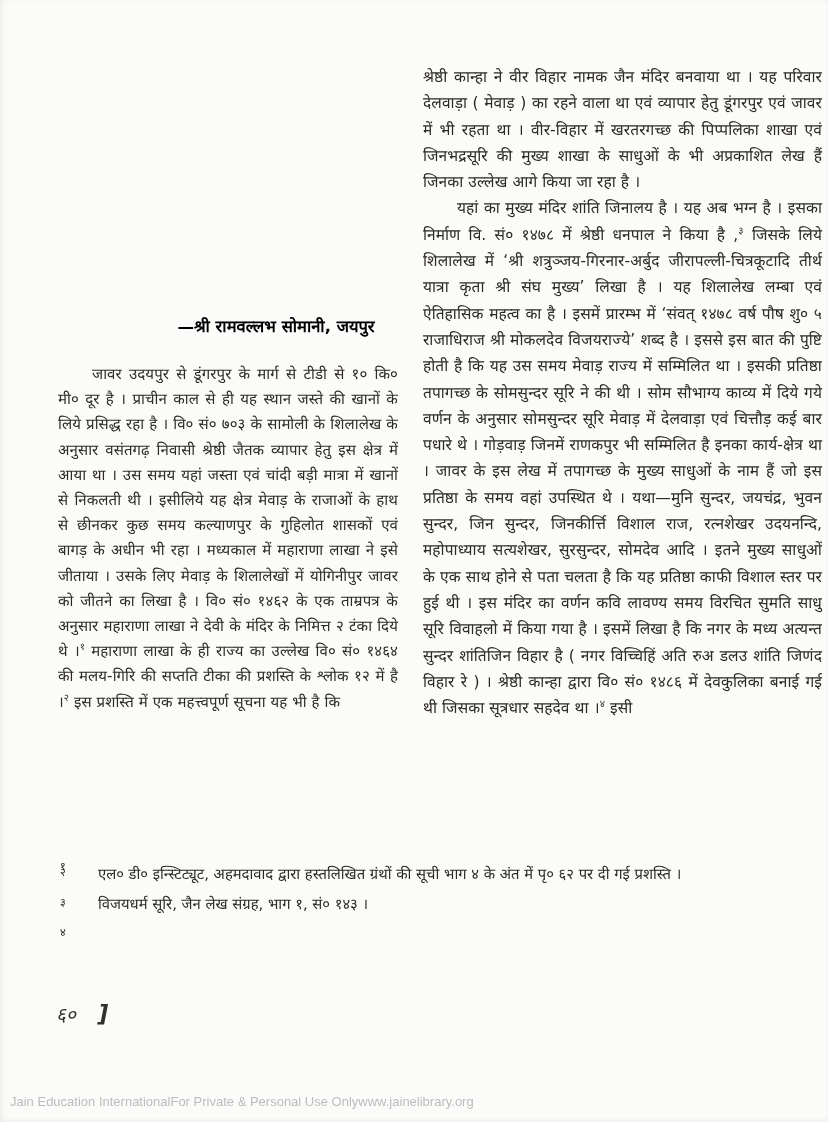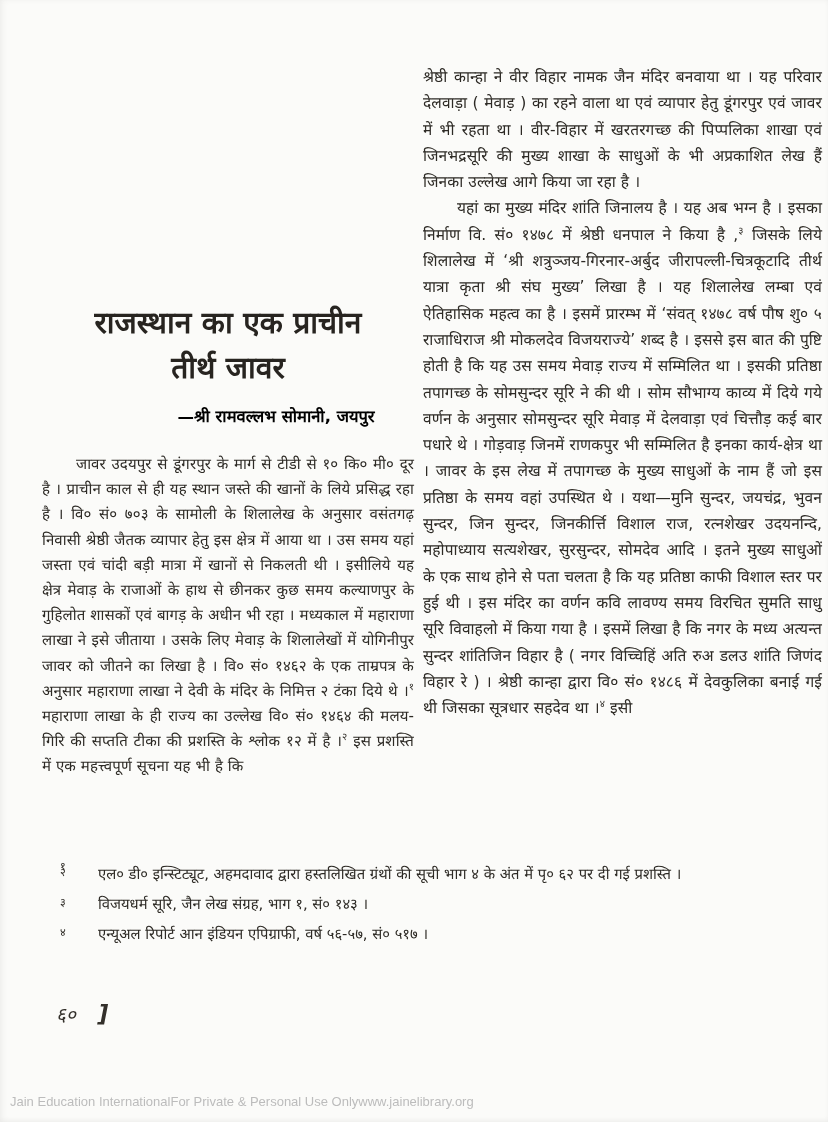--- a/index.html
+++ b/index.html
@@ -43,21 +43,21 @@
   }
   .byline {
     font-size: 16.5px;
     font-weight: bold;
     text-align: center;
     margin: 14px 0 0 96px;
     color: #000000;
   }
   .left-body { margin-top: 25px; }
   .left-body p {
-    margin: 0;
+    margin: 16px;
     font-size: 15px;
     line-height: 25.2px;
     text-align: justify;
     letter-spacing: 0.1px;
   }
 
   p.indent { text-indent: 34px; }
 
   sup.marker {
     font-size: 10px;
@@ -113,35 +113,31 @@
 <body>
 
 <div class="page">
 
   <div class="col-right">
       <p><span>श्रेष्ठी कान्हा ने वीर विहार नामक जैन मंदिर बनवाया था ।  यह परिवार देलवाड़ा ( मेवाड़ ) का रहने वाला था एवं व्यापार हेतु डूंगरपुर एवं जावर में भी रहता था । वीर-विहार में खरतरगच्छ की पिप्पलिका शाखा एवं जिनभद्रसूरि की मुख्य शाखा के साधुओं के भी अप्रकाशित लेख हैं जिनका उल्लेख आगे किया जा रहा है ।</span></p>
       <p class="indent"><span>यहां का मुख्य मंदिर शांति जिनालय है ।  यह अब भग्न है ।  इसका निर्माण वि. सं० १४७८ में श्रेष्ठी धनपाल ने किया है ,</span><sup class="marker">३</sup><span>  जिसके लिये शिलालेख में ‘श्री शत्रुञ्जय-गिरनार-अर्बुद जीरापल्ली-चित्रकूटादि तीर्थ यात्रा कृता श्री संघ मुख्य’ लिखा है ।  यह शिलालेख लम्बा एवं ऐतिहासिक महत्व का है ।  इसमें प्रारम्भ में ‘संवत् १४७८ वर्ष पौष शु० ५ राजाधिराज श्री मोकलदेव विजयराज्ये’ शब्द है । इससे इस बात की पुष्टि होती है कि यह उस समय मेवाड़ राज्य में सम्मिलित था ।  इसकी प्रतिष्ठा तपागच्छ के सोमसुन्दर सूरि ने की थी ।  सोम सौभाग्य काव्य में दिये गये वर्णन के अनुसार सोमसुन्दर सूरि मेवाड़ में देलवाड़ा एवं चित्तौड़ कई बार पधारे थे ।  गोड़वाड़ जिनमें राणकपुर भी सम्मिलित है इनका कार्य-क्षेत्र था । जावर के इस लेख में तपागच्छ के मुख्य साधुओं के नाम हैं जो इस प्रतिष्ठा के समय वहां उपस्थित थे । यथा—मुनि सुन्दर, जयचंद्र, भुवन सुन्दर, जिन सुन्दर, जिनकीर्त्ति विशाल राज, रत्नशेखर उदयनन्दि, महोपाध्याय सत्यशेखर, सुरसुन्दर, सोमदेव आदि ।  इतने मुख्य साधुओं के एक साथ होने से पता चलता है कि यह प्रतिष्ठा काफी विशाल स्तर पर हुई थी ।  इस मंदिर का वर्णन कवि लावण्य समय विरचित सुमति साधु सूरि विवाहलो में किया गया है ।  इसमें लिखा है कि नगर के मध्य अत्यन्त सुन्दर शांतिजिन विहार है  ( नगर विच्चिहिं अति रुअ डलउ शांति जिणंद विहार रे ) । श्रेष्ठी कान्हा द्वारा वि० सं० १४८६ में देवकुलिका बनाई गई थी जिसका सूत्रधार सहदेव था ।</span><sup class="marker">४</sup><span> इसी</span></p>
     </div>
 
   <div class="col-left">
-    <h1 class="article-title">
-      <span>राजस्थान का एक प्राचीन</span><br>
-      <span>तीर्थ जावर</span>
-    </h1>
     <div class="byline">—श्री रामवल्लभ सोमानी, जयपुर</div>
     <div class="left-body">
         <p class="indent"><span>जावर उदयपुर से डूंगरपुर के मार्ग से टीडी से १० कि० मी० दूर है ।  प्राचीन काल से ही यह स्थान जस्ते की खानों के लिये प्रसिद्ध रहा है ।  वि० सं० ७०३ के सामोली के शिलालेख के अनुसार वसंतगढ़ निवासी श्रेष्ठी जैतक व्यापार हेतु इस क्षेत्र में आया था । उस समय यहां जस्ता एवं चांदी बड़ी मात्रा में खानों से निकलती थी ।  इसीलिये यह क्षेत्र मेवाड़ के राजाओं के हाथ से छीनकर कुछ समय कल्याणपुर के गुहिलोत शासकों एवं बागड़ के अधीन भी रहा ।  मध्यकाल में महाराणा लाखा ने इसे जीताया ।  उसके लिए मेवाड़ के शिलालेखों में योगिनीपुर जावर को जीतने का लिखा है ।  वि० सं० १४६२ के एक ताम्रपत्र के अनुसार महाराणा लाखा ने देवी के मंदिर के निमित्त २ टंका दिये थे ।</span><sup class="marker">१</sup><span>  महाराणा लाखा के ही राज्य का उल्लेख वि० सं० १४६४ की मलय-गिरि की सप्तति टीका की प्रशस्ति के श्लोक १२ में है ।</span><sup class="marker">२</sup><span>  इस प्रशस्ति में एक महत्त्वपूर्ण सूचना यह भी है कि</span></p>
       </div>
   </div>
 
   <div class="footnotes">
       <div class="footnote"><sup class="fn-num">१</sup></div>
       <div class="footnote"><sup class="fn-num">२</sup><span>एल० डी० इन्स्टिट्यूट, अहमदावाद द्वारा हस्तलिखित ग्रंथों की सूची भाग ४ के अंत में पृ० ६२ पर दी गई प्रशस्ति ।</span></div>
       <div class="footnote"><sup class="fn-num">३</sup><span>विजयधर्म सूरि, जैन लेख संग्रह, भाग १, सं० १४३ ।</span></div>
-      <div class="footnote"><sup class="fn-num">४</sup><span>एन्यूअल रिपोर्ट आन इंडियन एपिग्राफी, वर्ष ५६-५७, सं० ५१७ ।</span></div>
+      <div class="footnote"><sup class="fn-num">४</sup></div>
     </div>
 
   <div class="page-number">
     <span>६०</span><span class="bracket">]</span>
   </div>
 
   <div class="scan-footer">
     <span>Jain Education International</span>
     <span>For Private &amp; Personal Use Only</span>
     <span>www.jainelibrary.org</span>

